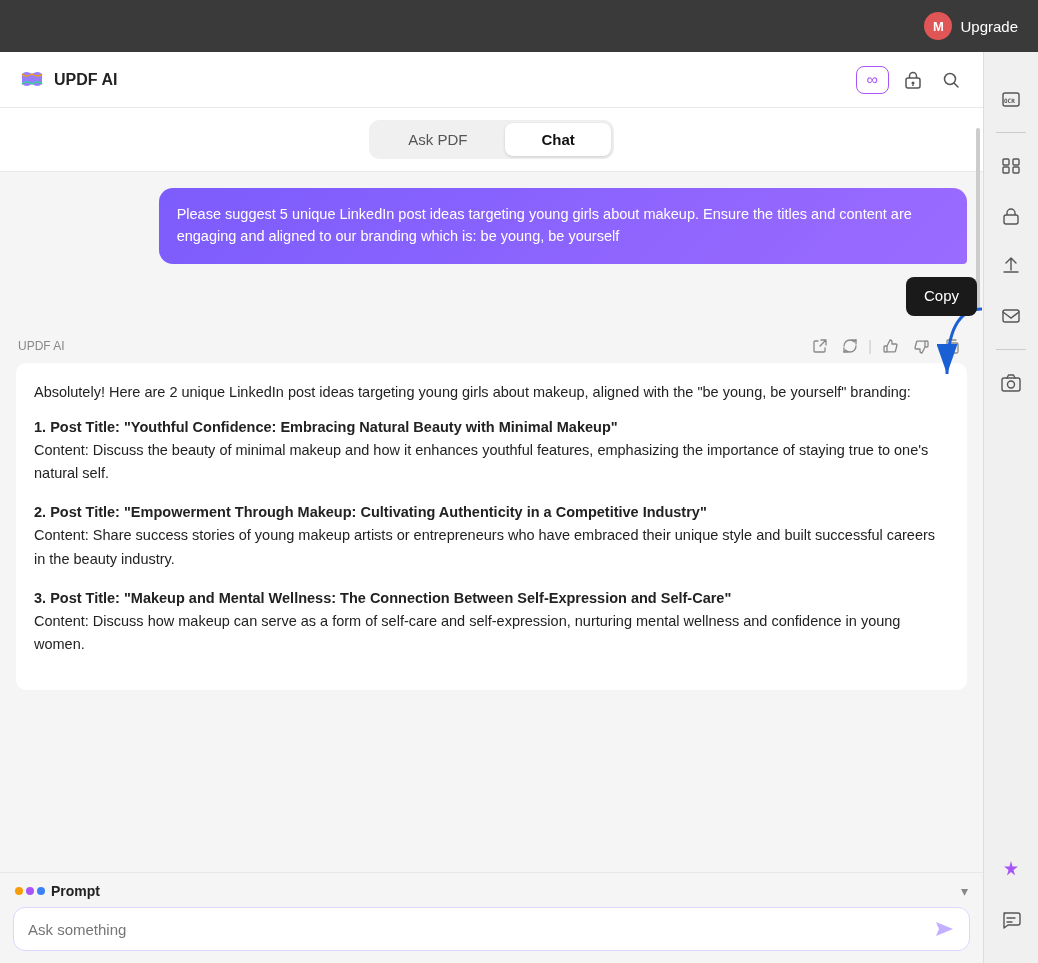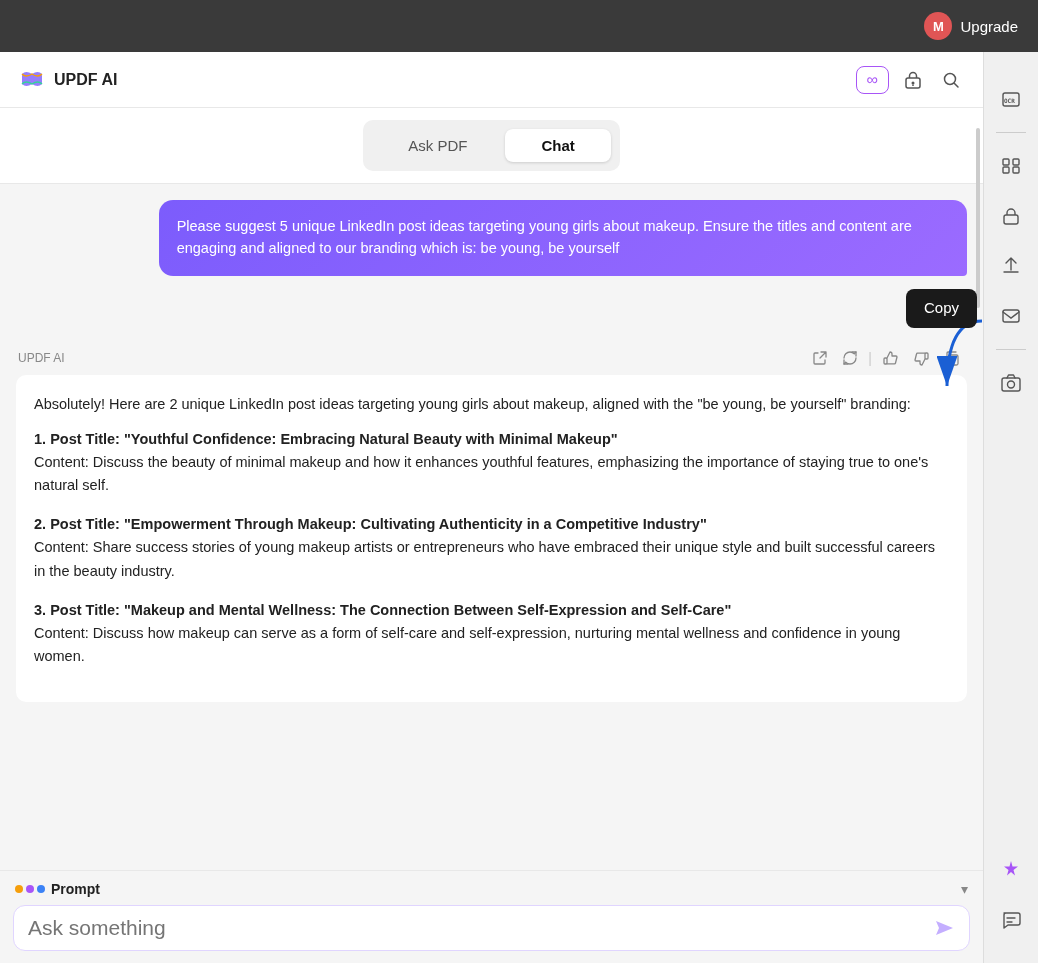--- a/index.html
+++ b/index.html
@@ -116,21 +116,21 @@
       background: white;
       display: flex;
       justify-content: center;
       padding: 12px 0;
       border-bottom: 1px solid #e8e8e8;
     }
     .tab-container {
       display: flex;
       background: #f0f0f0;
       border-radius: 10px;
-      padding: 9px;
+      padding: 3px;
       gap: 2px;
     }
     .tab {
       padding: 8px 36px;
       border-radius: 8px;
       font-size: 15px;
       font-weight: 500;
       cursor: pointer;
       border: none;
       background: transparent;
@@ -283,21 +283,21 @@
       background: white;
       border: 1.5px solid #e0d5ff;
       border-radius: 12px;
       padding: 10px 14px;
       gap: 10px;
     }
     .chat-input {
       flex: 1;
       border: none;
       outline: none;
-      font-size: 21px;
+      font-size: 15px;
       color: #aaa;
       background: transparent;
     }
     .send-btn {
       background: none;
       border: none;
       cursor: pointer;
       color: #b89ffd;
       font-size: 20px;
       display: flex;

